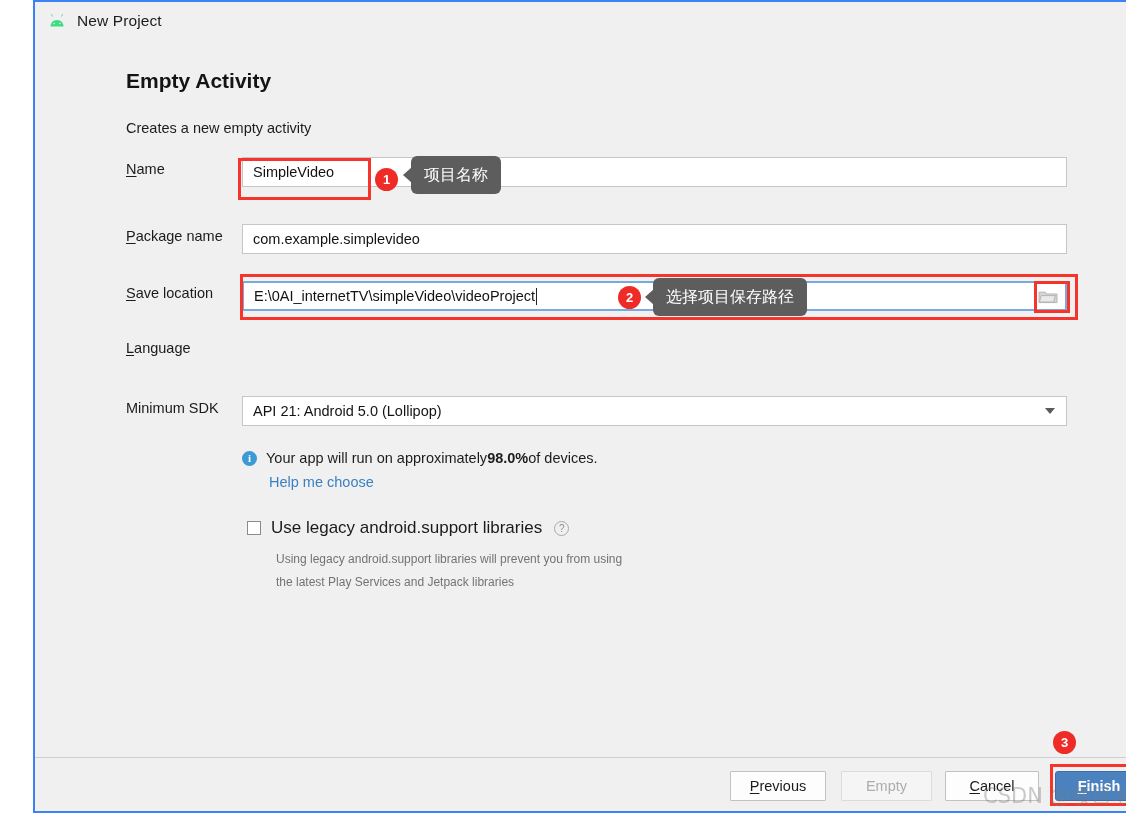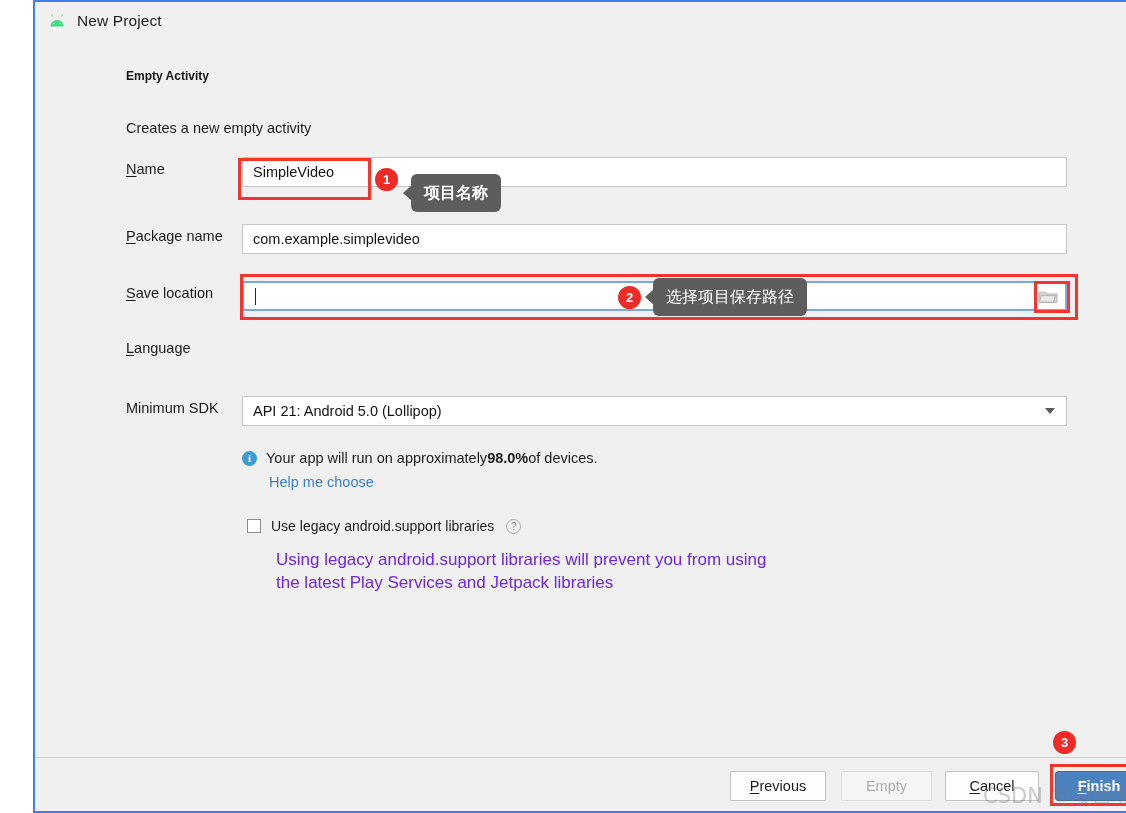--- a/index.html
+++ b/index.html
@@ -56,21 +56,21 @@
   .content {
     position: absolute;
     left: 0; top: 38px;
     width: 100%;
     height: 717px;
     background: #f0f0f0;
   }
   .heading {
     position: absolute;
     left: 91px; top: 29px;
-    font-size: 12px;
+    font-size: 21px;
     font-weight: bold;
     color: #141414;
   }
   .subheading {
     position: absolute;
     left: 91px; top: 80px;
     font-size: 14.5px;
     color: #1c1c1c;
   }
 
@@ -224,41 +224,41 @@
     align-items: center;
   }
   .checkbox {
     width: 14px; height: 14px;
     border: 1px solid #8c8c8c;
     background: #fff;
     cursor: pointer;
   }
   .checkbox-label {
     margin-left: 10px;
-    font-size: 14px;
+    font-size: 17px;
     color: #1b1b1b;
     text-align: center;
   }
   .help-circle {
     margin-left: 12px;
     width: 15px; height: 15px;
     border-radius: 50%;
     border: 1px solid #a8a8a8;
     color: #8e8e8e;
     font-size: 10px;
     display: inline-flex;
     align-items: center;
     justify-content: center;
     cursor: pointer;
   }
   .sub-note {
     position: absolute;
     left: 241px;
-    font-size: 17px;
-    color: #6d28d9;
+    font-size: 12px;
+    color: #737373;
     line-height: 23px;
   }
 
   
   .footer {
     position: absolute;
     left: 0; top: 755px;
     width: 100%;
     height: 54px;
     background: #f0f0f0;
@@ -342,20 +342,21 @@
       <div class="field">
         <span>com.example.simplevideo</span>
       </div>
     </div>
 
     <div class="row" style="top:241px;">
       <div class="row-label">
         <u>S</u><span>ave location</span>
       </div>
       <div class="field focused">
+        <span>E:\0AI_internetTV\simpleVideo\videoProject</span>
           <span class="caret"></span>
         <div class="folder-btn">
           <svg width="20" height="16" viewBox="0 0 20 16">
             <path d="M1 3.2h6.2l1.5 1.8H19v8.6H1z" fill="#d6d6d6" stroke="#b5b5b5" stroke-width="1"></path>
             <path d="M3.2 6.6h14.2l-1.8 6.4H1.4z" fill="#e9e9e9" stroke="#b5b5b5" stroke-width="1"></path>
           </svg>
         </div>
       </div>
     </div>
 
@@ -409,18 +410,18 @@
 
   <div class="redbox" style="left:203px; top:156px; width:133px; height:42px;"></div>
   <div class="redbox" style="left:205px; top:272px; width:838px; height:46px;"></div>
   <div class="redbox" style="left:999px; top:279px; width:36px; height:32px;"></div>
   <div class="redbox" style="left:1015px; top:762px; width:98px; height:42px;"></div>
 
   <div class="badge" style="left:340px; top:166px;">1</div>
   <div class="badge" style="left:583px; top:284px;">2</div>
   <div class="badge" style="left:1018px; top:729px;">3</div>
 
-  <div class="callout" style="left:376px; top:172px;font-weight:bold;">项目名称</div>
+  <div class="callout" style="left:376px; top:154px;">项目名称</div>
   <div class="callout" style="left:618px; top:276px;">选择项目保存路径</div>
 
   <div class="watermark">CSDN @项目名称</div>
 
 </div>
 
 </body></html>

